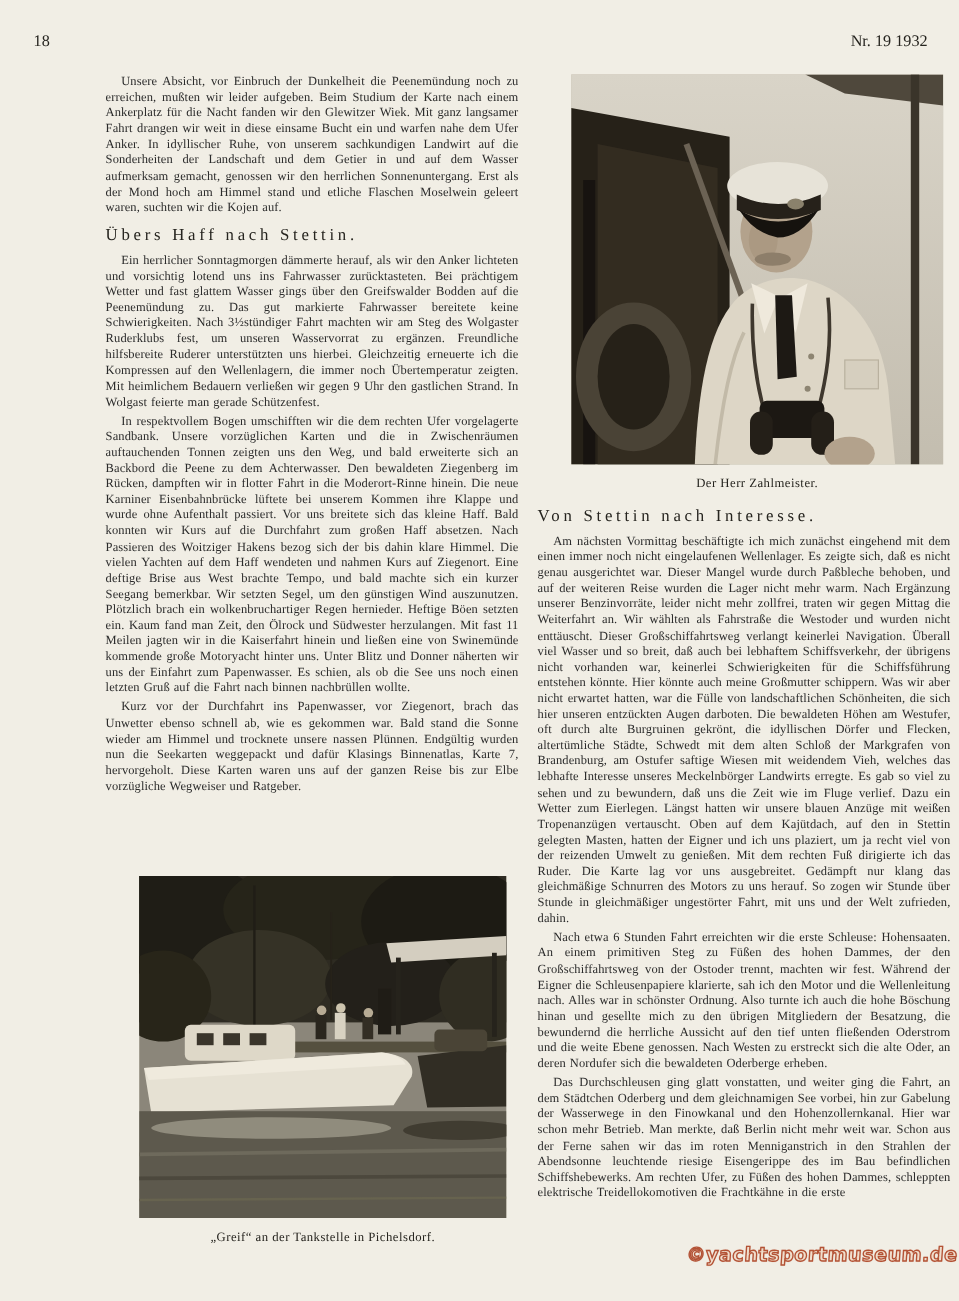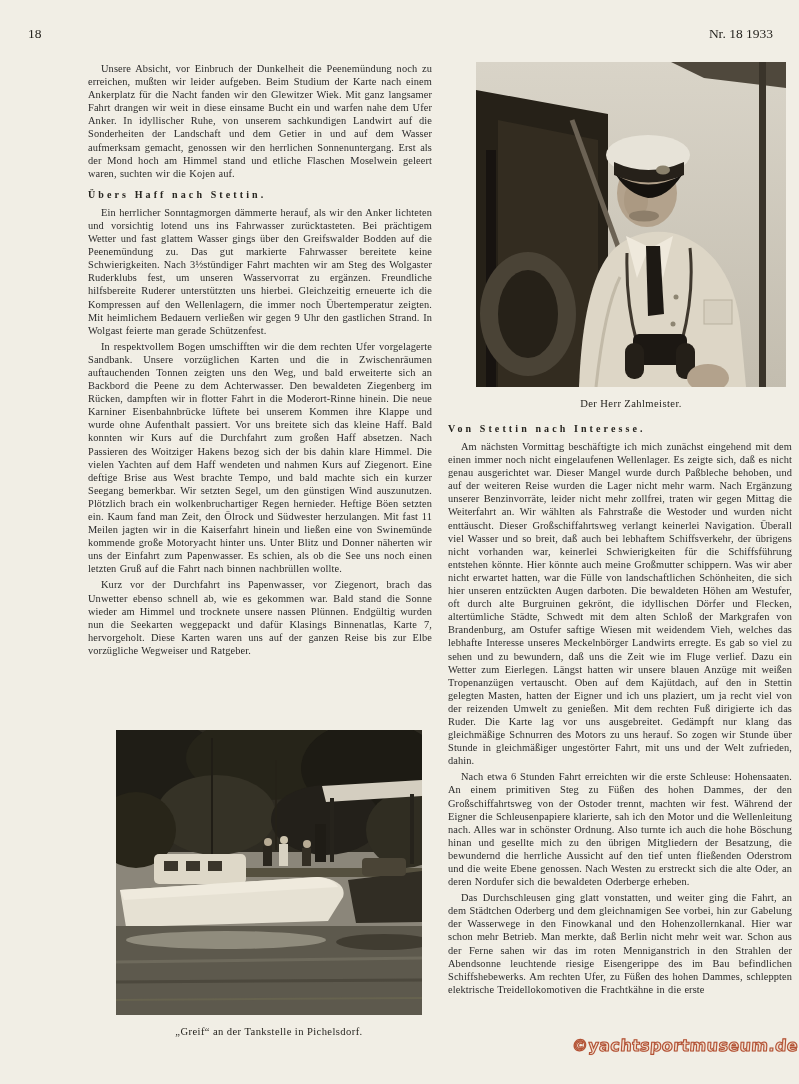--- a/index.html
+++ b/index.html
@@ -31,22 +31,22 @@
     font-size:10.4px;
     line-height:13.1px;
     text-align:justify;
     text-indent:13px;
     letter-spacing:0.1px;
     word-spacing:0.6px;
   }
   .body-text p.no-indent { text-indent:0; }
 
   h3.section {
-    font-weight:bold;
-    font-size:10px;
+    font-weight:normal;
+    font-size:14px;
     letter-spacing:3.1px;
     margin:9px 0 6px 0;
     color:#26241f;
     white-space:nowrap;
   }
 
   figure { margin:0; }
   .photo-frame { display:block; background:#c8c2b4; }
   .caption {
     text-align:center;
@@ -73,21 +73,21 @@
     white-space:nowrap;
   }
 </style>
 </head>
 <body>
 
 <div class="page">
 
   <div class="header">
     <span>18</span>
-    <span>Nr. 18 1933</span>
+    <span>Nr. 19 1932</span>
   </div>
 
   <div class="columns">
 
     <div class="col col-left body-text">
       <p>Unsere Absicht, vor Einbruch der Dunkelheit die Peenemündung noch zu erreichen, mußten wir leider aufgeben. Beim Studium der Karte nach einem Ankerplatz für die Nacht fanden wir den Glewitzer Wiek. Mit ganz langsamer Fahrt drangen wir weit in diese einsame Bucht ein und warfen nahe dem Ufer Anker. In idyllischer Ruhe, von unserem sachkundigen Landwirt auf die Sonderheiten der Landschaft und dem Getier in und auf dem Wasser aufmerksam gemacht, genossen wir den herrlichen Sonnenuntergang. Erst als der Mond hoch am Himmel stand und etliche Flaschen Moselwein geleert waren, suchten wir die Kojen auf.</p>
       <h3 class="section">Übers Haff nach Stettin.</h3>
       <p>Ein herrlicher Sonntagmorgen dämmerte herauf, als wir den Anker lichteten und vorsichtig lotend uns ins Fahrwasser zurücktasteten. Bei prächtigem Wetter und fast glattem Wasser gings über den Greifswalder Bodden auf die Peenemündung zu. Das gut markierte Fahrwasser bereitete keine Schwierigkeiten. Nach 3½stündiger Fahrt machten wir am Steg des Wolgaster Ruderklubs fest, um unseren Wasservorrat zu ergänzen. Freundliche hilfsbereite Ruderer unterstützten uns hierbei. Gleichzeitig erneuerte ich die Kompressen auf den Wellenlagern, die immer noch Übertemperatur zeigten. Mit heimlichem Bedauern verließen wir gegen 9 Uhr den gastlichen Strand. In Wolgast feierte man gerade Schützenfest.</p>
       <p>In respektvollem Bogen umschifften wir die dem rechten Ufer vorgelagerte Sandbank. Unsere vorzüglichen Karten und die in Zwischenräumen auftauchenden Tonnen zeigten uns den Weg, und bald erweiterte sich an Backbord die Peene zu dem Achterwasser. Den bewaldeten Ziegenberg im Rücken, dampften wir in flotter Fahrt in die Moderort-Rinne hinein. Die neue Karniner Eisenbahnbrücke lüftete bei unserem Kommen ihre Klappe und wurde ohne Aufenthalt passiert. Vor uns breitete sich das kleine Haff. Bald konnten wir Kurs auf die Durchfahrt zum großen Haff absetzen. Nach Passieren des Woitziger Hakens bezog sich der bis dahin klare Himmel. Die vielen Yachten auf dem Haff wendeten und nahmen Kurs auf Ziegenort. Eine deftige Brise aus West brachte Tempo, und bald machte sich ein kurzer Seegang bemerkbar. Wir setzten Segel, um den günstigen Wind auszunutzen. Plötzlich brach ein wolkenbruchartiger Regen hernieder. Heftige Böen setzten ein. Kaum fand man Zeit, den Ölrock und Südwester herzulangen. Mit fast 11 Meilen jagten wir in die Kaiserfahrt hinein und ließen eine von Swinemünde kommende große Motoryacht hinter uns. Unter Blitz und Donner näherten wir uns der Einfahrt zum Papenwasser. Es schien, als ob die See uns noch einen letzten Gruß auf die Fahrt nach binnen nachbrüllen wollte.</p>
       <p>Kurz vor der Durchfahrt ins Papenwasser, vor Ziegenort, brach das Unwetter ebenso schnell ab, wie es gekommen war. Bald stand die Sonne wieder am Himmel und trocknete unsere nassen Plünnen. Endgültig wurden nun die Seekarten weggepackt und dafür Klasings Binnenatlas, Karte 7, hervorgeholt. Diese Karten waren uns auf der ganzen Reise bis zur Elbe vorzügliche Wegweiser und Ratgeber.</p>

